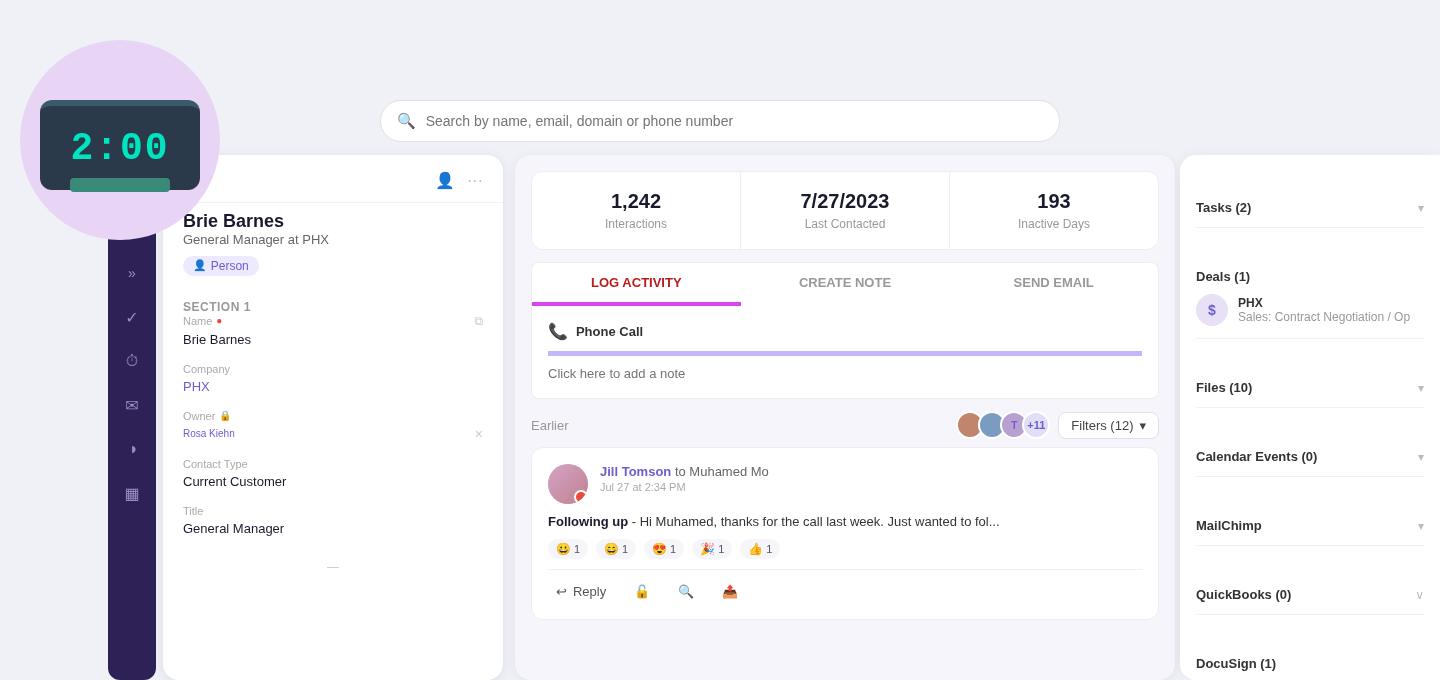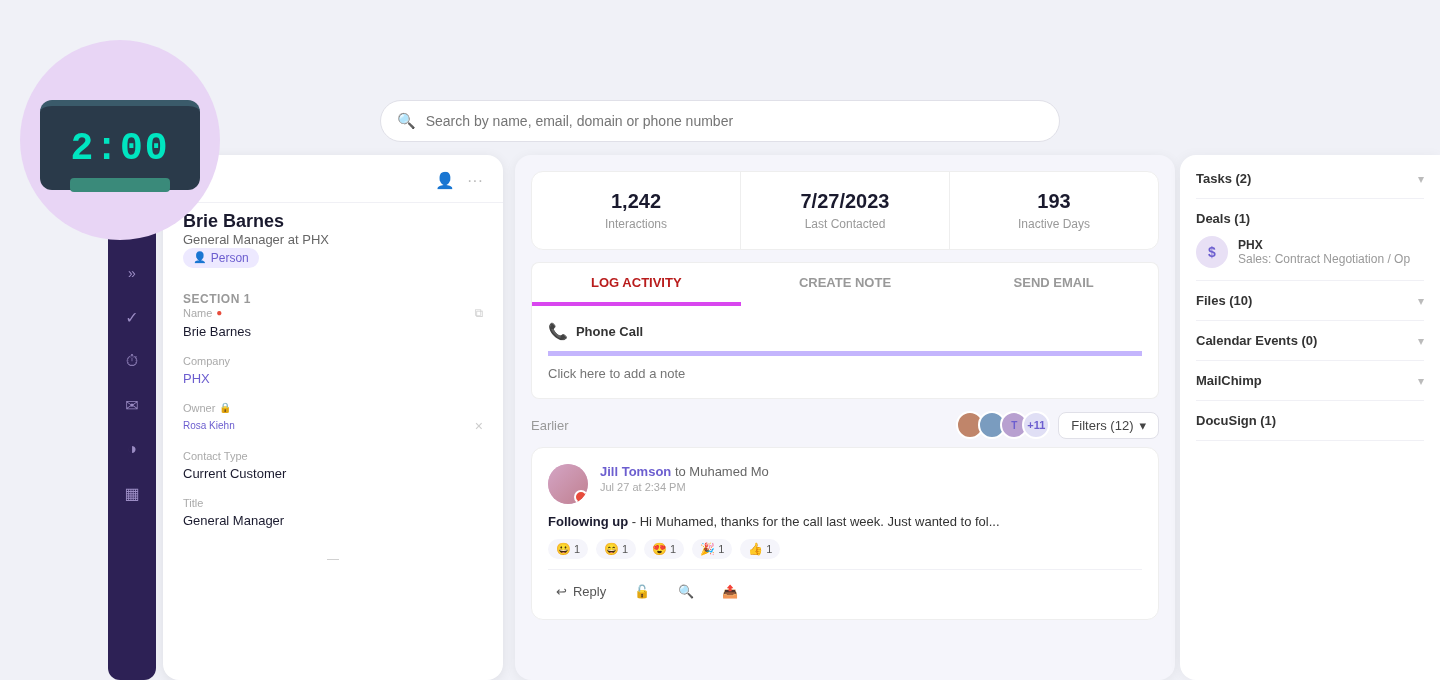--- a/index.html
+++ b/index.html
@@ -160,21 +160,21 @@
       gap: 12px;
       align-items: center;
       color: #bbb;
     }
     .contact-info {
       padding: 8px 20px 12px;
     }
     .contact-role {
       font-size: 13px;
       color: #666;
-      margin-bottom: 0;
+      margin-bottom: 8px;
     }
     .person-badge {
       display: inline-flex;
       align-items: center;
       gap: 4px;
       background: #ede9ff;
       color: #6c5ecf;
       border-radius: 12px;
       padding: 3px 10px;
       font-size: 12px;
@@ -512,20 +512,21 @@
     .right-section {
       border-bottom: 1px solid #f0f0f5;
       padding: 12px 0;
     }
     .right-section:first-child { padding-top: 0; }
     .right-section-header {
       display: flex;
       align-items: center;
       justify-content: space-between;
       cursor: pointer;
+      margin-top: 29px;
     }
     .right-section-title {
       font-size: 13px;
       font-weight: 600;
       color: #333;
     }
     .right-section-arrow {
       color: #bbb;
       font-size: 12px;
     }
@@ -791,16 +792,22 @@
     </div>
   </div>
   <div class="right-section">
     <div class="right-section-header">
       <span class="right-section-title">MailChimp</span>
       <span class="right-section-arrow">▾</span>
     </div>
   </div>
   <div class="right-section">
     <div class="right-section-header">
+      <span class="right-section-title">QuickBooks (0)</span>
+      <span class="right-section-arrow">∨</span>
+    </div>
+  </div>
+  <div class="right-section">
+    <div class="right-section-header">
       <span class="right-section-title">DocuSign (1)</span>
     </div>
   </div>
 </div>
 
 </body></html>

